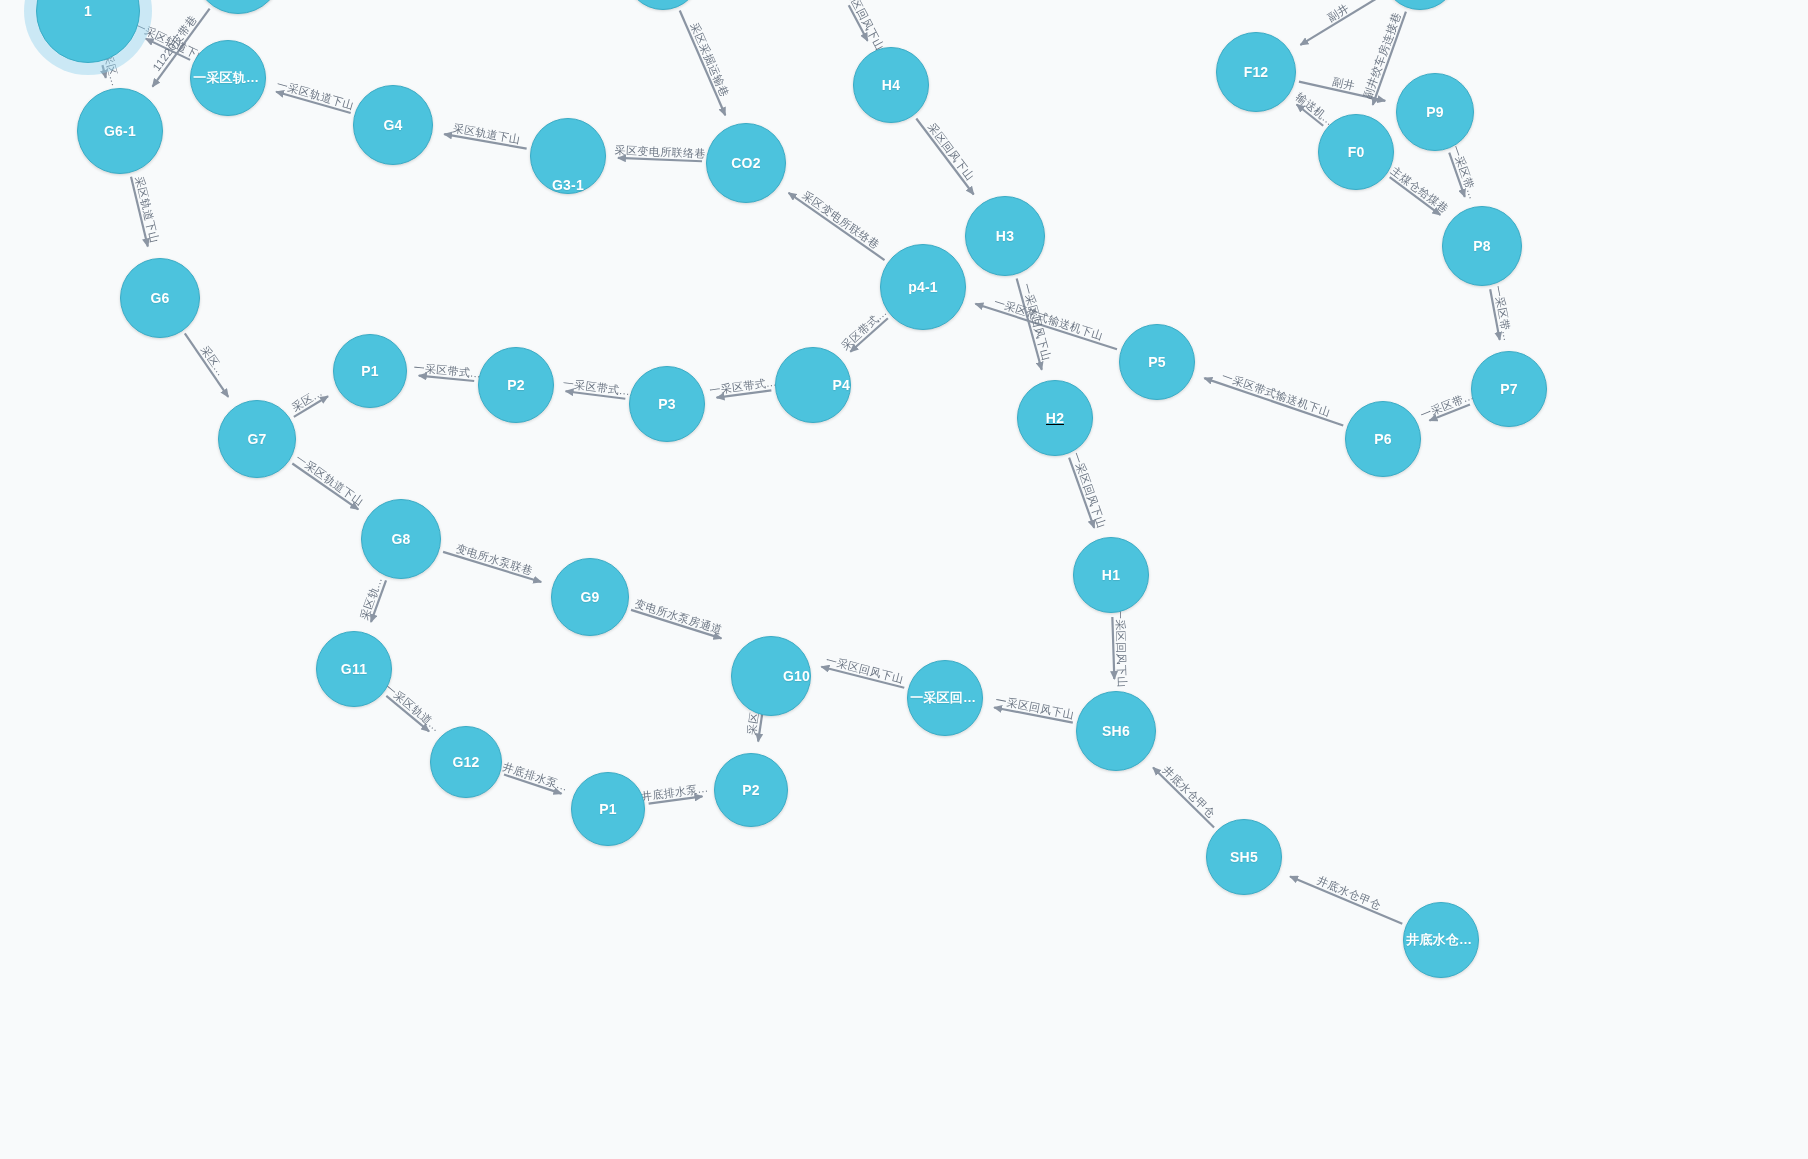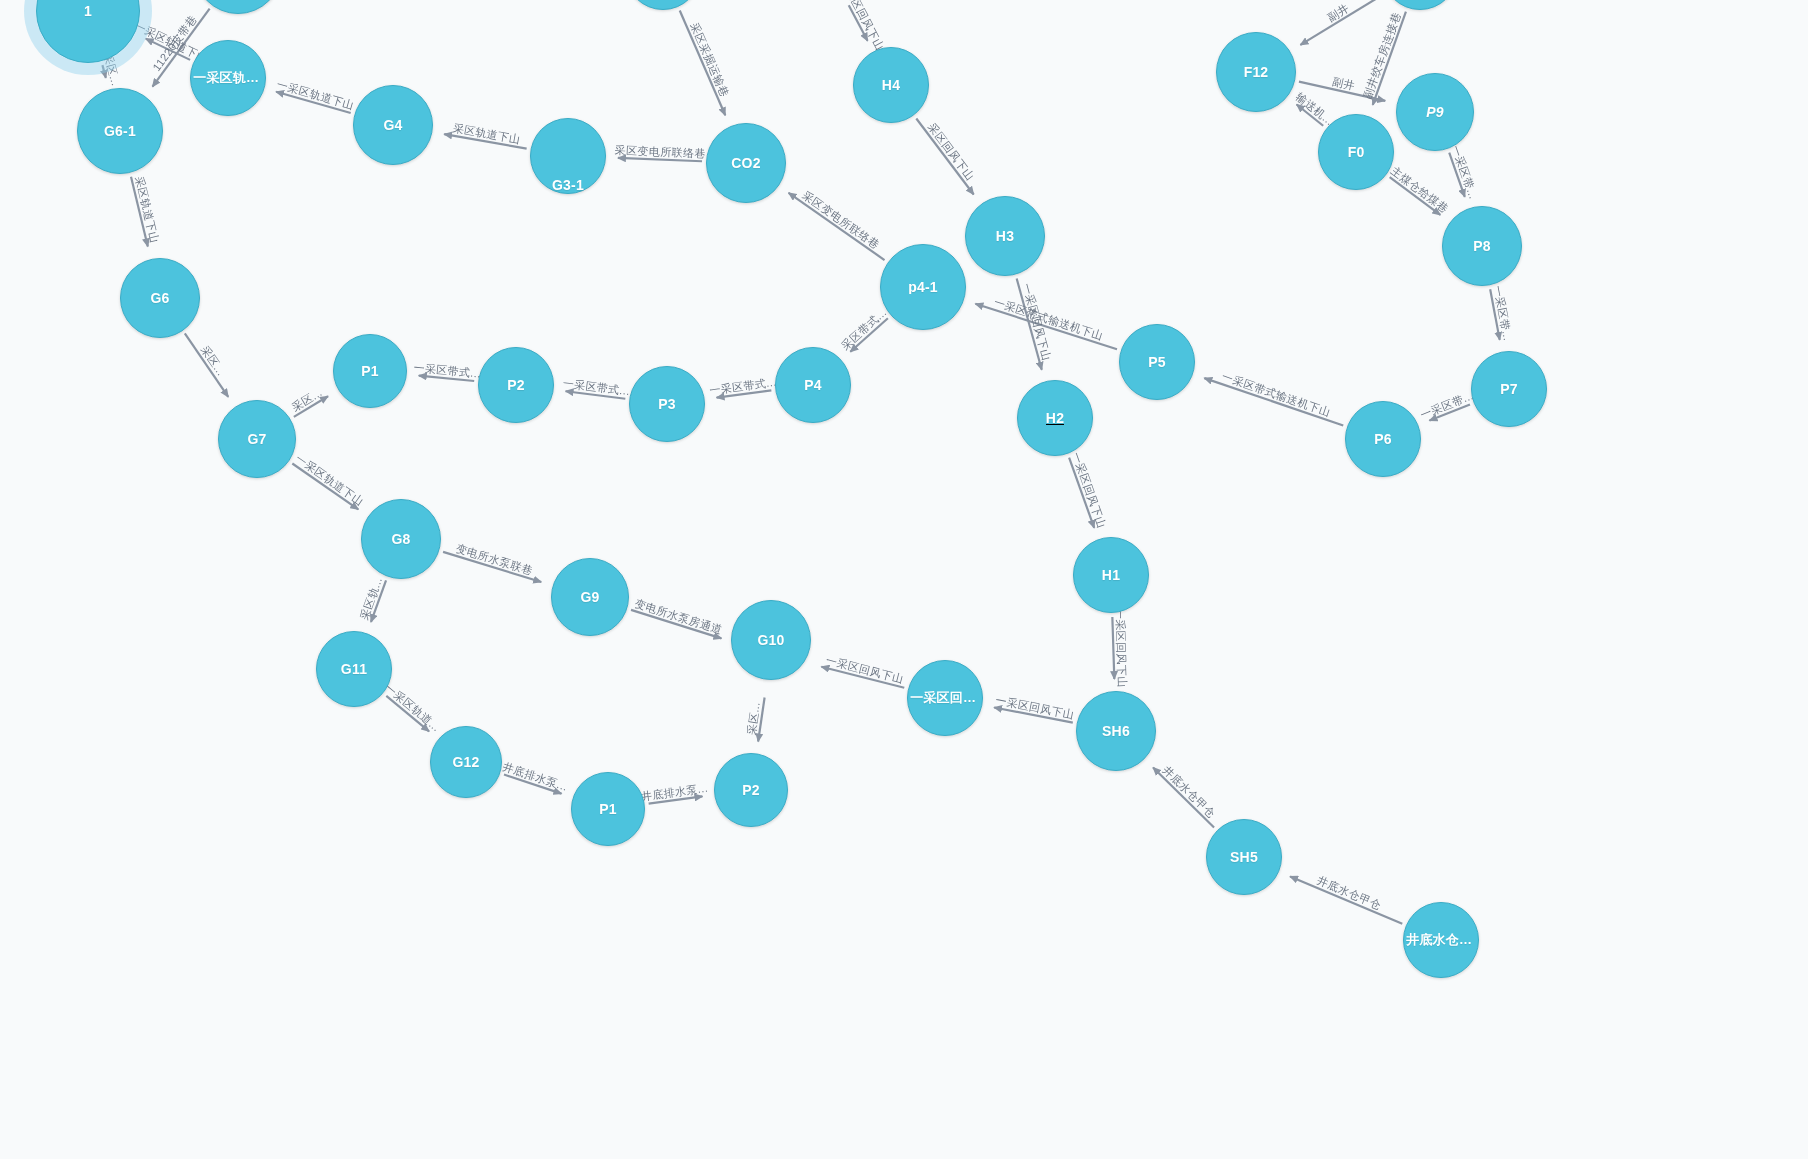--- a/index.html
+++ b/index.html
@@ -207,36 +207,36 @@
       </div>
       <div class="node" style="left: 333px; top: 334px; width: 74px; height: 74px;">
         <span class="node-label">P1</span>
       </div>
       <div class="node" style="left: 478px; top: 347px; width: 76px; height: 76px;">
         <span class="node-label">P2</span>
       </div>
       <div class="node" style="left: 629px; top: 366px; width: 76px; height: 76px; justify-content: center;">
         <span class="node-label">P3</span>
       </div>
-      <div class="node" style="left: 775px; top: 347px; width: 76px; height: 76px;">
+      <div class="node" style="left: 775px; top: 347px; width: 76px; height: 76px; justify-content: flex-end;">
         <span class="node-label">P4</span>
       </div>
       <div class="node" style="left: 1119px; top: 324px; width: 76px; height: 76px;">
         <span class="node-label">P5</span>
       </div>
       <div class="node" style="left: 1345px; top: 401px; width: 76px; height: 76px;">
         <span class="node-label">P6</span>
       </div>
       <div class="node" style="left: 1471px; top: 351px; width: 76px; height: 76px;">
         <span class="node-label">P7</span>
       </div>
       <div class="node" style="left: 1442px; top: 206px; width: 80px; height: 80px;">
         <span class="node-label">P8</span>
       </div>
-      <div class="node" style="left: 1396px; top: 73px; width: 78px; height: 78px; font-style: italic;">
+      <div class="node" style="left: 1396px; top: 73px; width: 78px; height: 78px;">
         <span class="node-label">P9</span>
       </div>
       <div class="node" style="left: 1216px; top: 32px; width: 80px; height: 80px;">
         <span class="node-label">F12</span>
       </div>
       <div class="node" style="left: 1318px; top: 114px; width: 76px; height: 76px;">
         <span class="node-label">F0</span>
       </div>
       <div class="node" style="left: 1382px; top: -66px; width: 76px; height: 76px;">
         <span class="node-label"></span>
@@ -246,21 +246,21 @@
       </div>
       <div class="node" style="left: 1073px; top: 537px; width: 76px; height: 76px;">
         <span class="node-label">H1</span>
       </div>
       <div class="node" style="left: 361px; top: 499px; width: 80px; height: 80px;">
         <span class="node-label">G8</span>
       </div>
       <div class="node" style="left: 551px; top: 558px; width: 78px; height: 78px;">
         <span class="node-label">G9</span>
       </div>
-      <div class="node" style="left: 731px; top: 600px; width: 80px; height: 80px;">
+      <div class="node" style="left: 731px; top: 636px; width: 80px; height: 80px; justify-content: flex-end;">
         <span class="node-label">G10</span>
       </div>
       <div class="node" style="left: 316px; top: 631px; width: 76px; height: 76px;">
         <span class="node-label">G11</span>
       </div>
       <div class="node" style="left: 430px; top: 726px; width: 72px; height: 72px;">
         <span class="node-label">G12</span>
       </div>
       <div class="node" style="left: 571px; top: 772px; width: 74px; height: 74px;">
         <span class="node-label">P1</span>

